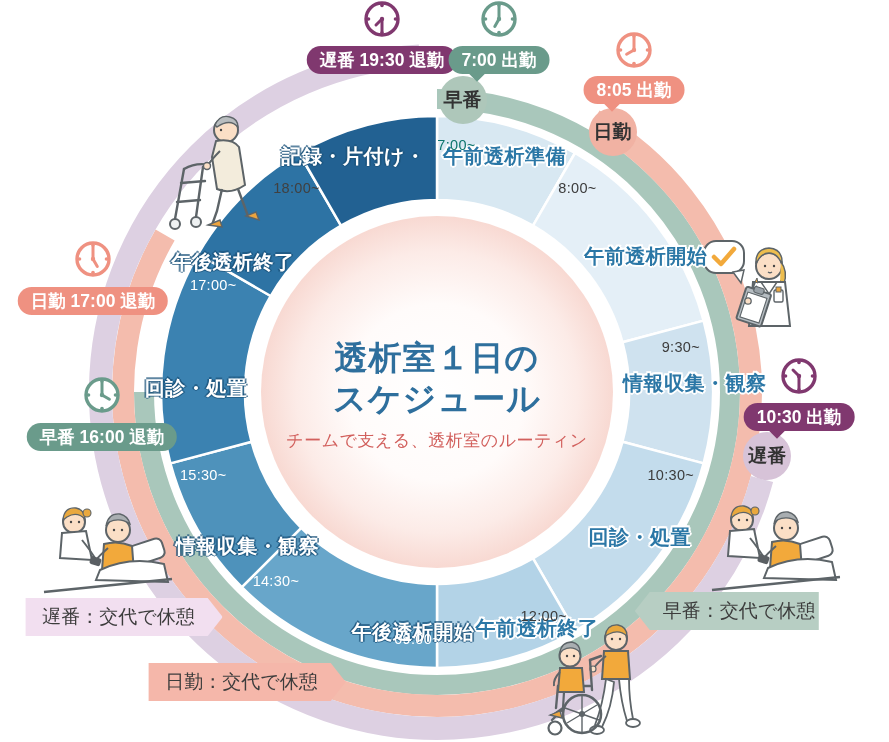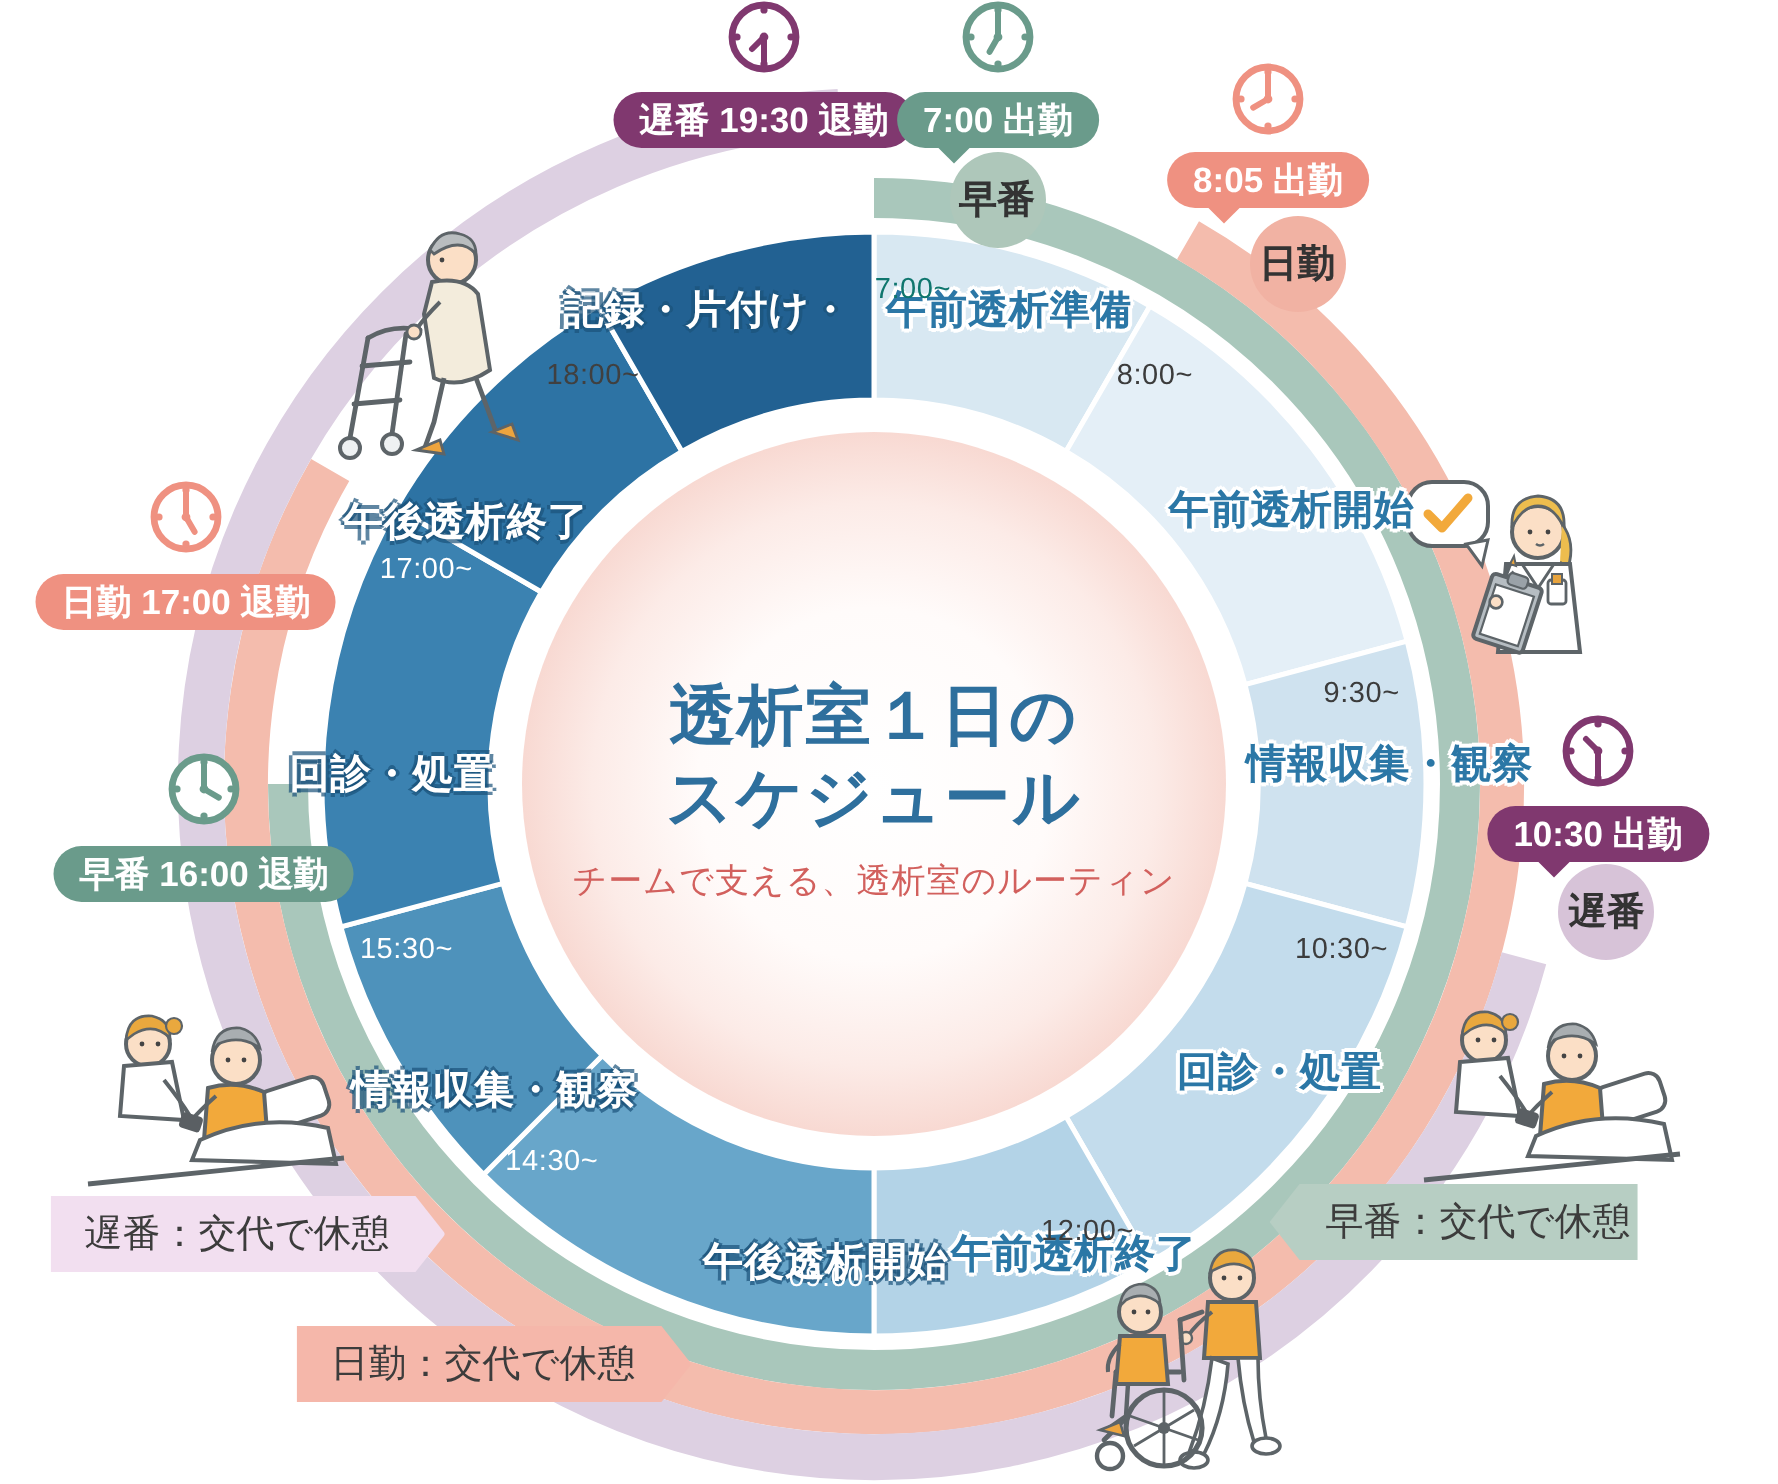--- a/index.html
+++ b/index.html
@@ -10,21 +10,21 @@
   .seg-label{font-weight:bold;font-size:20px;letter-spacing:.5px;line-height:1.15;}
   .seg-label.blue{color:#2b77a6;
     text-shadow:-2px 0 #fff,2px 0 #fff,0 -2px #fff,0 2px #fff,
     -1.4px -1.4px #fff,1.4px 1.4px #fff,-1.4px 1.4px #fff,1.4px -1.4px #fff;}
   .seg-label.white{color:#fff;
     text-shadow:-1.8px 0 rgba(27,82,122,.7),1.8px 0 rgba(27,82,122,.7),
     0 -1.8px rgba(27,82,122,.7),0 1.8px rgba(27,82,122,.7);}
   .seg-label.two{text-align:right;}
   .time-label{font-size:14.5px;letter-spacing:.3px;}
   .chip{width:48px;height:48px;border-radius:50%;display:flex;align-items:center;
-        justify-content:center;font-size:19px;font-weight:bold;color:#333;margin-left:36px;}
+        justify-content:center;font-size:19px;font-weight:bold;color:#333;}
   .clock-badge{height:28px;line-height:28px;border-radius:15px;padding:0 13px;
         color:#fff;font-weight:bold;font-size:17.5px;}
   .tail{width:11px;height:11px;transform:translate(-50%,-50%) rotate(45deg);}
   .break-tag{height:38px;display:flex;align-items:center;font-size:19px;color:#3c3c3c;}
   .break-tag.arrow-right{clip-path:polygon(0 0,calc(100% - 15px) 0,100% 50%,calc(100% - 15px) 100%,0 100%);
         padding:0 28px 0 17px;}
   .break-tag.arrow-left{clip-path:polygon(15px 0,100% 0,100% 100%,15px 100%,0 50%);
         padding:0 4px 0 28px;}
   .center-box{position:absolute;left:437px;top:394px;transform:translate(-50%,-50%);
         text-align:center;white-space:nowrap;}

